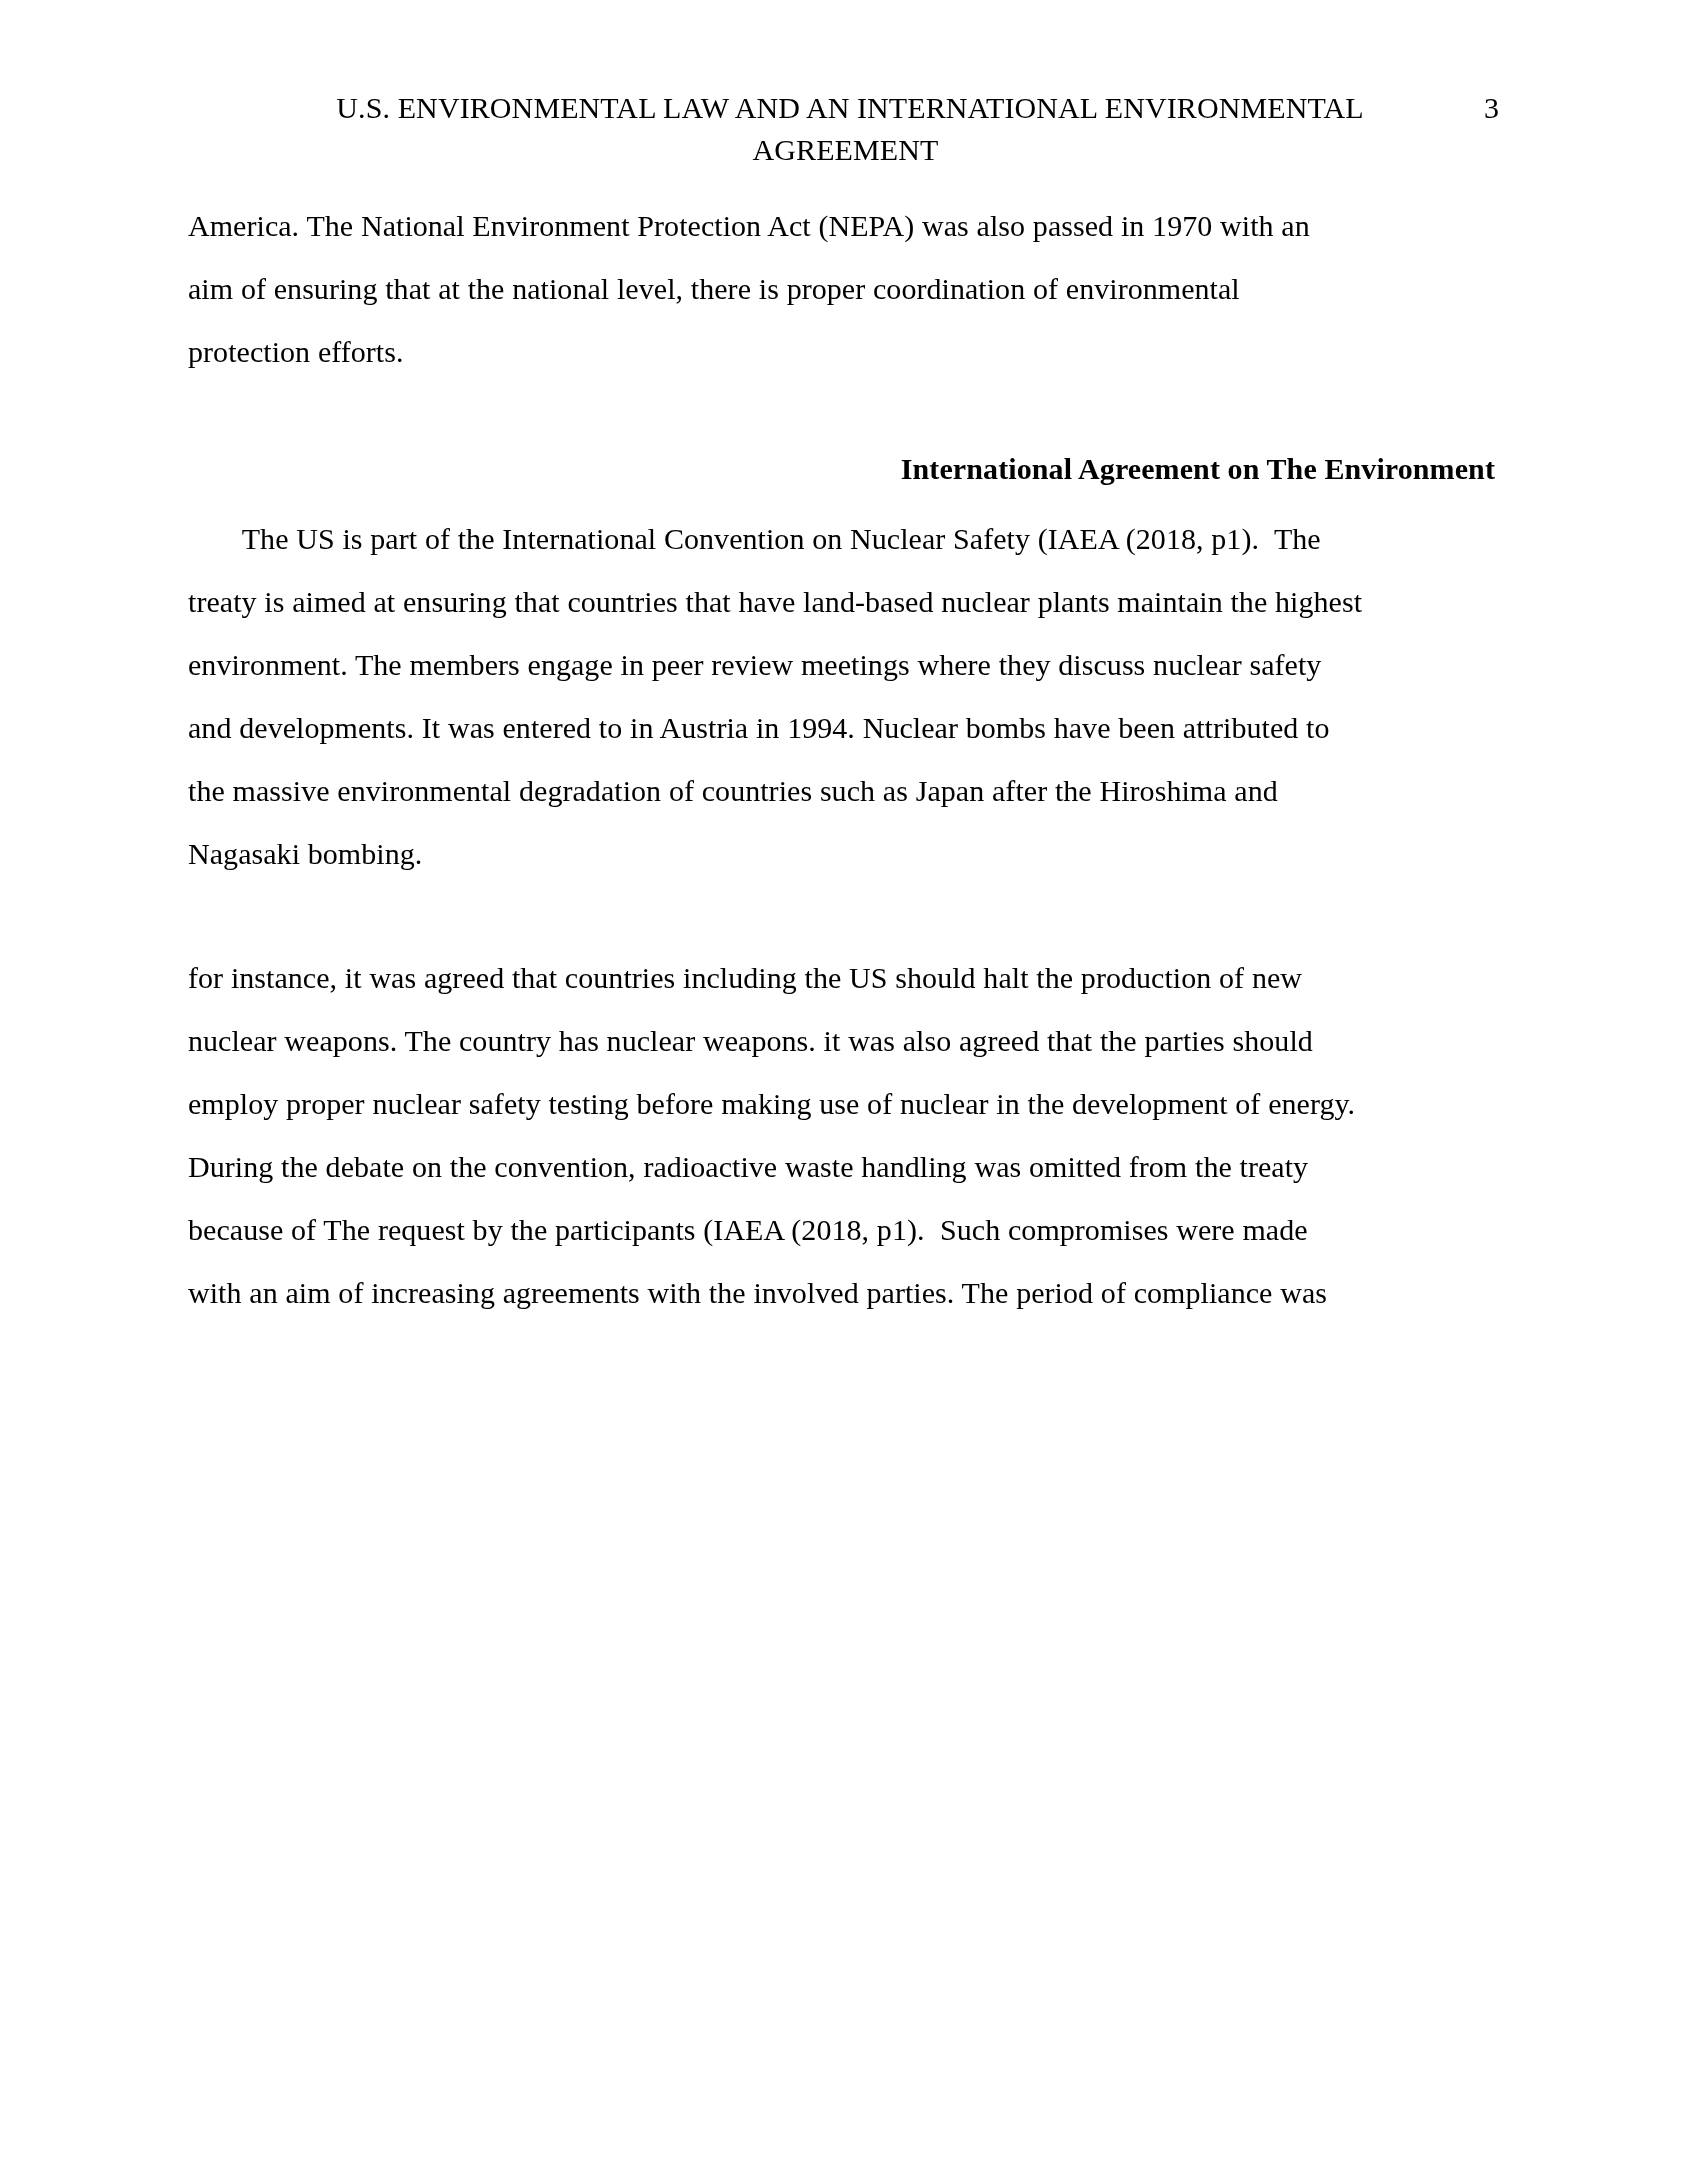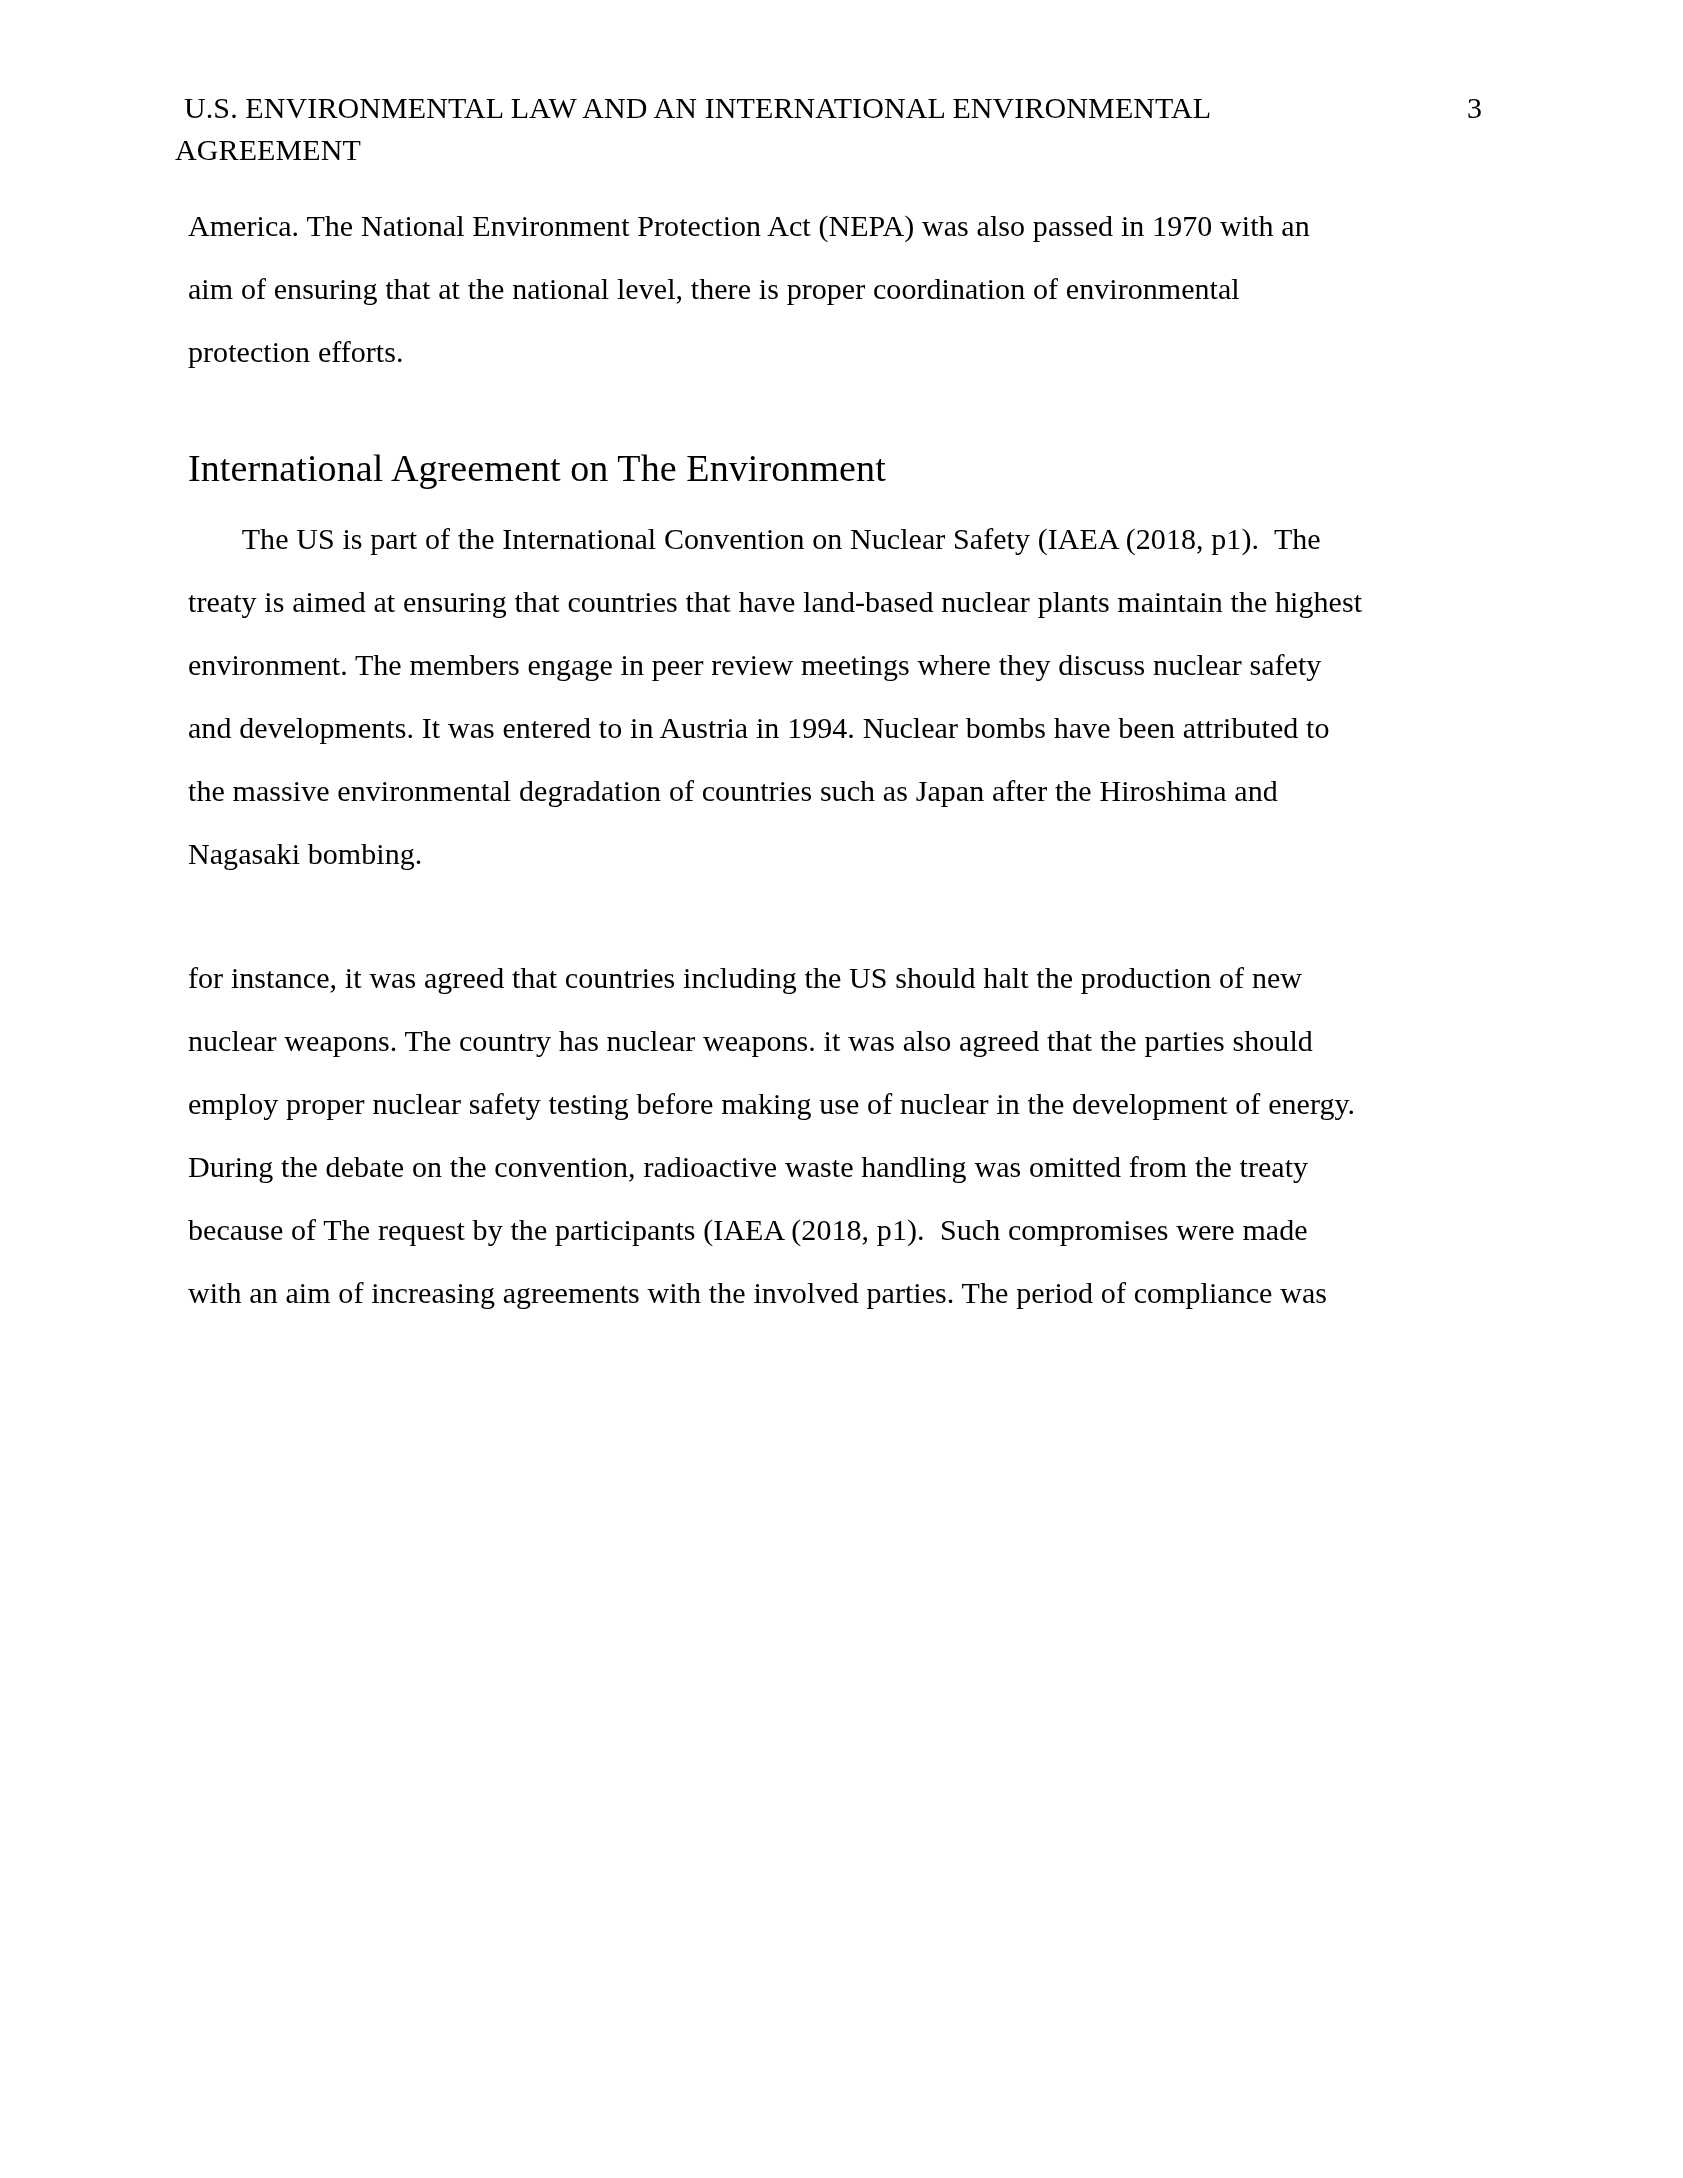--- a/index.html
+++ b/index.html
@@ -20,26 +20,27 @@
     width: 1683px;
     height: 2178px;
     box-sizing: border-box;
     background: #ffffff;
     overflow: hidden;
   }
 
   
   .running-header {
     position: absolute;
-    left: 175px;
+    left: 192px;
     top: 87px;
     width: 1307px;
     font-size: 30px;
     line-height: 42px;
     letter-spacing: 0.1px;
+    text-align: center;
   }
   .running-header .hdr-line {
     display: block;
     position: relative;
     white-space: nowrap;
   }
   .running-header .hdr-line-1 {
     text-indent: 9px;
   }
   .running-header .page-number {
@@ -66,24 +67,24 @@
     word-spacing: 0.2px;
   }
 
   p.body-par .ln {
     display: block;
     white-space: pre;
   }
 
   h2.section-heading {
     margin: 0;
-    font-size: 38px;
+    font-size: 30px;
     line-height: 63px;
-    font-weight: normal;
-    text-align: left;
+    font-weight: bold;
+    text-align: right;
     letter-spacing: 0.1px;
   }
 
   
   .gap-heading-before { height: 54px; }
   .gap-heading-after  { height: 7px; }
   .gap-heading2-before { height: 54px; }
   .gap-heading2-after  { height: 7px; }
 </style>
 </head>

